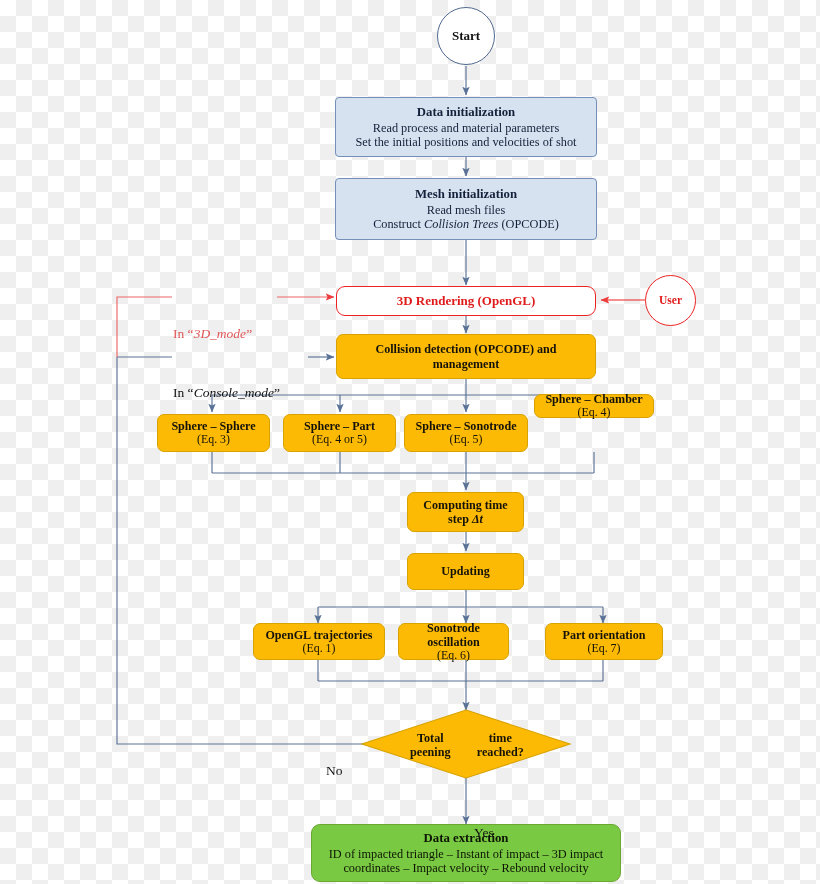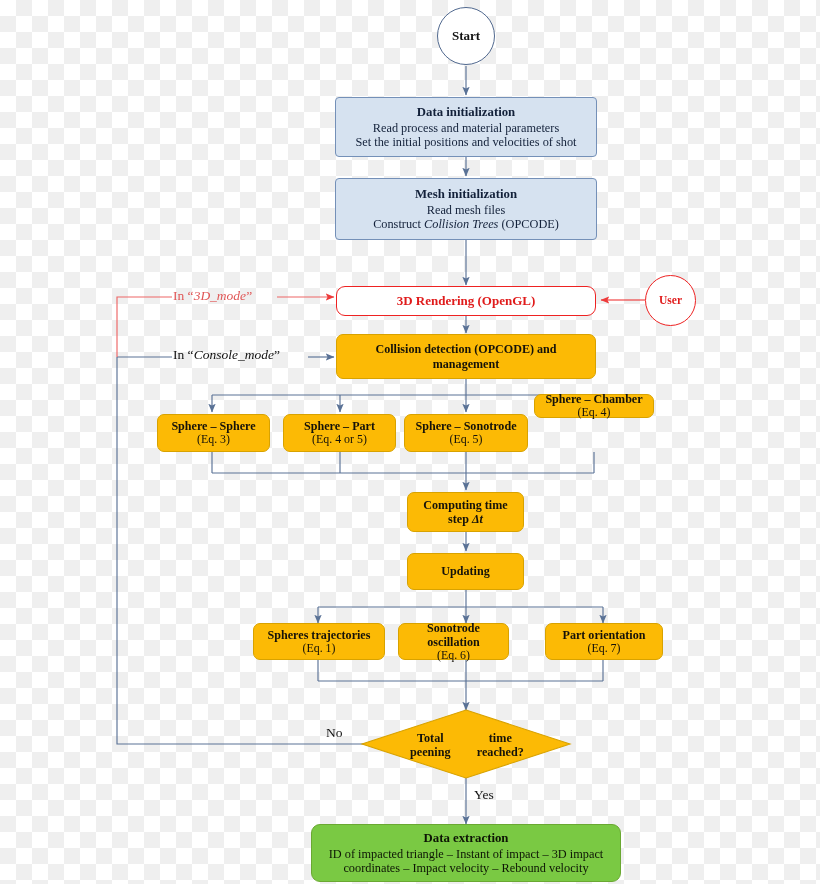--- a/index.html
+++ b/index.html
@@ -107,20 +107,21 @@
     font-size: 12.2px;
     color: #15120a;
     line-height: 1.18;
   }
   
   .edge-label {
     position: absolute;
     font-size: 13.5px;
     color: #111111;
     white-space: nowrap;
+    margin-top: 38px;
   }
   .edge-label.red {
     color: #e05757;
   }
   .ital { font-style: italic; }
 </style>
 </head>
 <body>
 
 <div id="canvas">
@@ -245,21 +246,21 @@
   <div class="node orange-box" style="left:407px; top:492px; width:117px; height:40px;">
     <span>Computing time</span>
     <span><span>step </span><span class="ital">Δt</span></span>
   </div>
 
   <div class="node orange-box" style="left:407px; top:553px; width:117px; height:37px;">
     <span>Updating</span>
   </div>
 
   <div class="node orange-box" style="left:253px; top:623px; width:132px; height:37px;">
-    <span class="ttl">Spheres trajectories</span>
+    <span class="ttl">OpenGL trajectories</span>
     <span class="sub">(Eq. 1)</span>
   </div>
 
   <div class="node orange-box" style="left:398px; top:623px; width:111px; height:37px;">
     <span class="ttl">Sonotrode oscillation</span>
     <span class="sub">(Eq. 6)</span>
   </div>
 
   <div class="node orange-box" style="left:545px; top:623px; width:118px; height:37px;">
     <span class="ttl">Part orientation</span>

